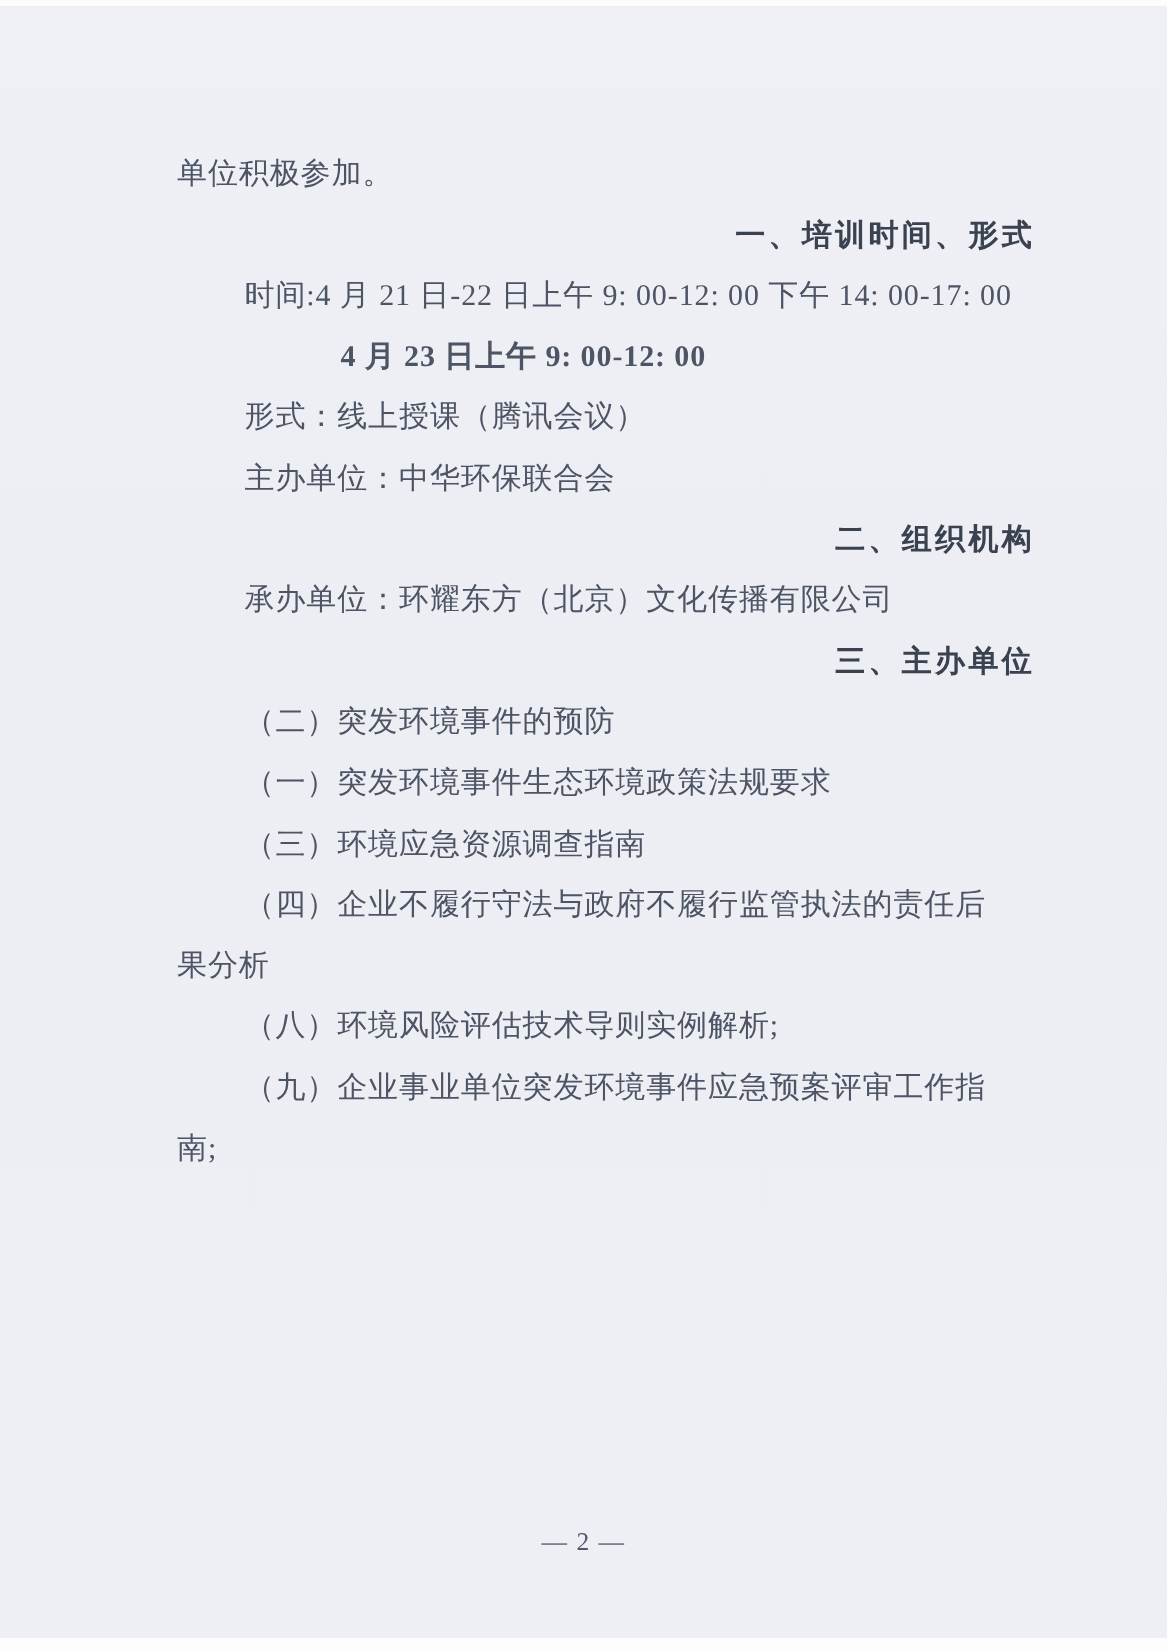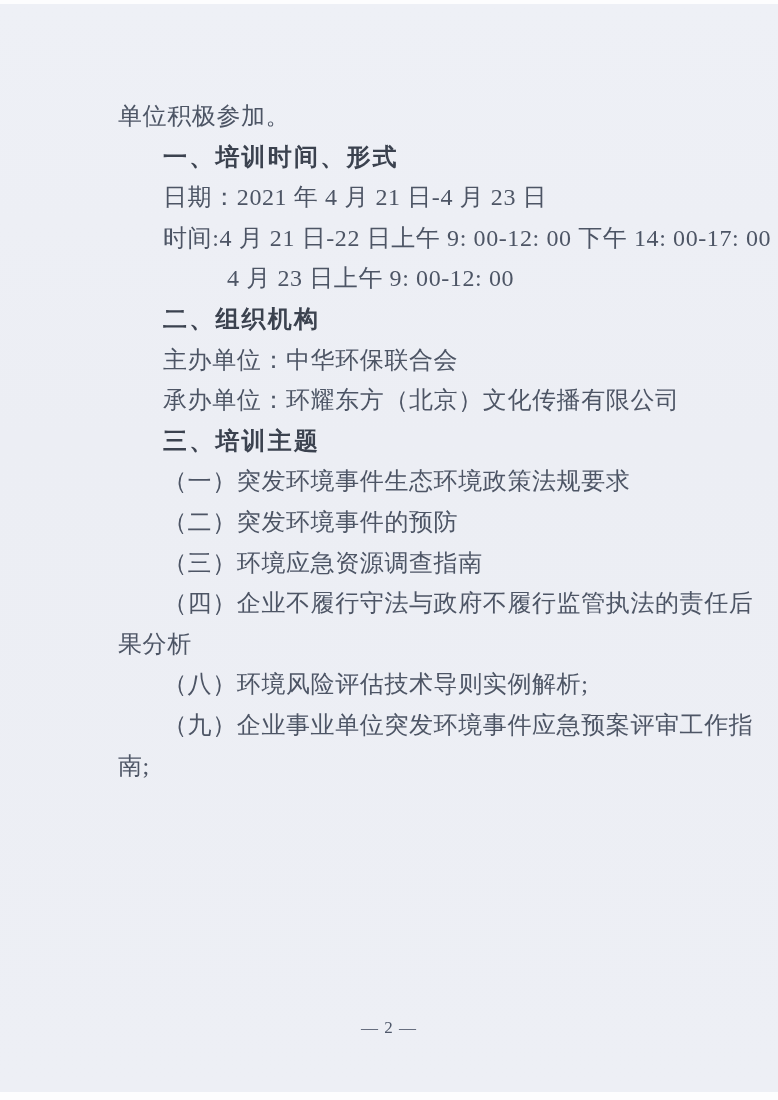--- a/index.html
+++ b/index.html
@@ -21,34 +21,35 @@
     height: 1088px;
     background: linear-gradient(180deg, #eef0f6 0%, #ecEEf4 40%, #edeff5 100%);
     background-color: #edeff5;
   }
   .textblock {
     position: absolute;
     left: 118px;
     top: 96px;
     width: 572px;
     font-family: "Liberation Serif", "DejaVu Serif", serif;
-    font-size: 24px;
+    font-size: 20px;
     line-height: 40.6px;
     letter-spacing: 0.6px;
     color: #4d5565;
     white-space: nowrap;
   }
   .line { height: 40.6px; }
   .ind1 { padding-left: 45px; }
-  .ind2 { padding-left: 109px; }
+  .ind2 { padding-left: 109px; font-weight: bold; }
   .heading {
     font-family: "Liberation Sans", "DejaVu Sans", sans-serif;
     font-weight: 600;
     letter-spacing: 2.2px;
     color: #3b424f;
+    text-align: right;
   }
   .footer {
     position: absolute;
     top: 1018px;
     left: 0;
     width: 778px;
     text-align: center;
     font-family: "Liberation Serif", "DejaVu Serif", serif;
     font-size: 17px;
     letter-spacing: 1px;
@@ -56,29 +57,29 @@
   }
 </style>
 </head>
 <body>
 
 <div class="paper"></div>
 
 <div class="textblock">
   <div class="line">单位积极参加。</div>
   <div class="line ind1 heading">一、培训时间、形式</div>
-  <div class="line ind1">日期：2021 年 4 月 21 日-4 月 23 日</div>
   <div class="line ind1">时间:4 月 21 日-22 日上午 9: 00-12: 00 下午 14: 00-17: 00</div>
   <div class="line ind2">4 月 23 日上午 9: 00-12: 00</div>
+  <div class="line ind1">形式：线上授课（腾讯会议）</div>
+  <div class="line ind1">主办单位：中华环保联合会</div>
   <div class="line ind1 heading">二、组织机构</div>
-  <div class="line ind1">主办单位：中华环保联合会</div>
   <div class="line ind1">承办单位：环耀东方（北京）文化传播有限公司</div>
-  <div class="line ind1 heading">三、培训主题</div>
+  <div class="line ind1 heading">三、主办单位</div>
+  <div class="line ind1">（二）突发环境事件的预防</div>
   <div class="line ind1">（一）突发环境事件生态环境政策法规要求</div>
-  <div class="line ind1">（二）突发环境事件的预防</div>
   <div class="line ind1">（三）环境应急资源调查指南</div>
   <div class="line ind1">（四）企业不履行守法与政府不履行监管执法的责任后</div>
   <div class="line">果分析</div>
   <div class="line ind1">（八）环境风险评估技术导则实例解析;</div>
   <div class="line ind1">（九）企业事业单位突发环境事件应急预案评审工作指</div>
   <div class="line">南;</div>
 </div>
 
 <div class="footer">— 2 —</div>
 

